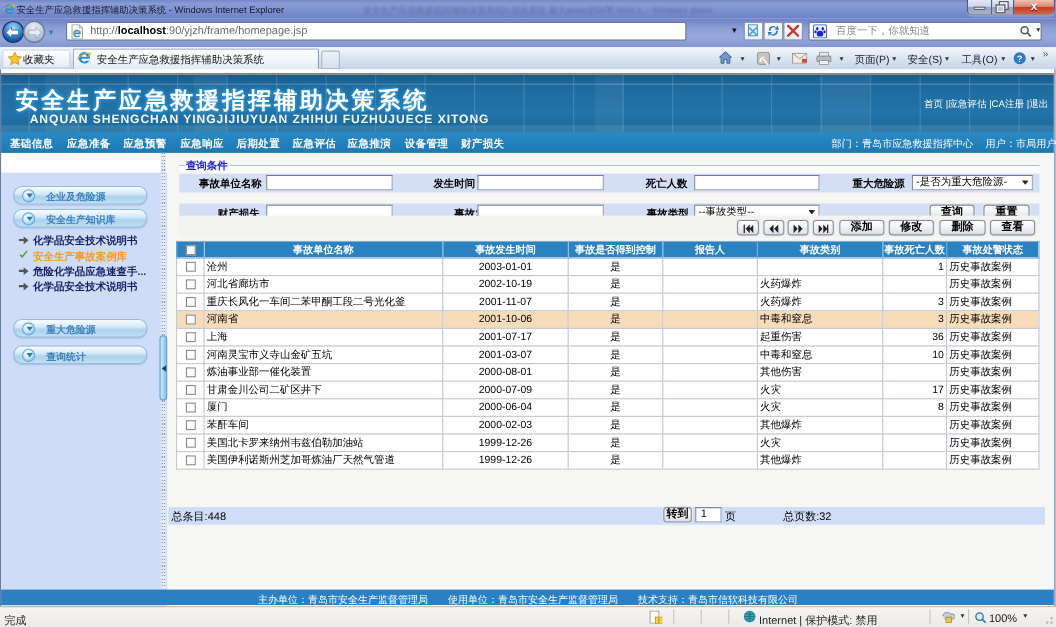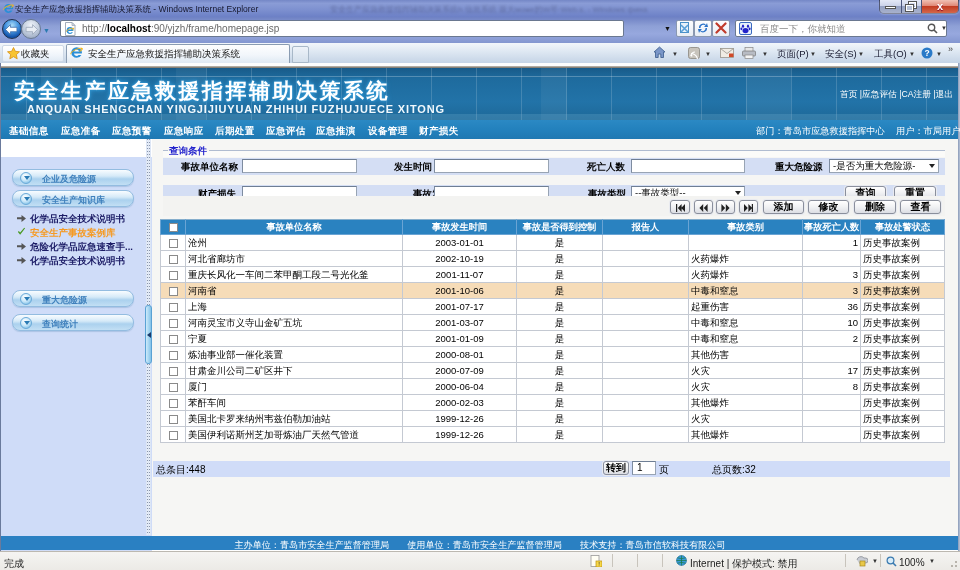--- a/index.html
+++ b/index.html
@@ -433,30 +433,20 @@
         <td>河南灵宝市义寺山金矿五坑</td>
         <td class="c">2001-03-07</td>
         <td class="c">是</td>
         <td></td>
         <td>中毒和窒息</td>
         <td class="r">10</td>
         <td>历史事故案例</td>
       </tr>
 <tr>
         <td class="c"><span class="cb"></span></td>
-        <td>宁夏</td>
-        <td class="c">2001-01-09</td>
-        <td class="c">是</td>
-        <td></td>
-        <td>中毒和窒息</td>
-        <td class="r">2</td>
-        <td>历史事故案例</td>
-      </tr>
-<tr>
-        <td class="c"><span class="cb"></span></td>
         <td>炼油事业部一催化装置</td>
         <td class="c">2000-08-01</td>
         <td class="c">是</td>
         <td></td>
         <td>其他伤害</td>
         <td class="r"></td>
         <td>历史事故案例</td>
       </tr>
 <tr>
         <td class="c"><span class="cb"></span></td>

